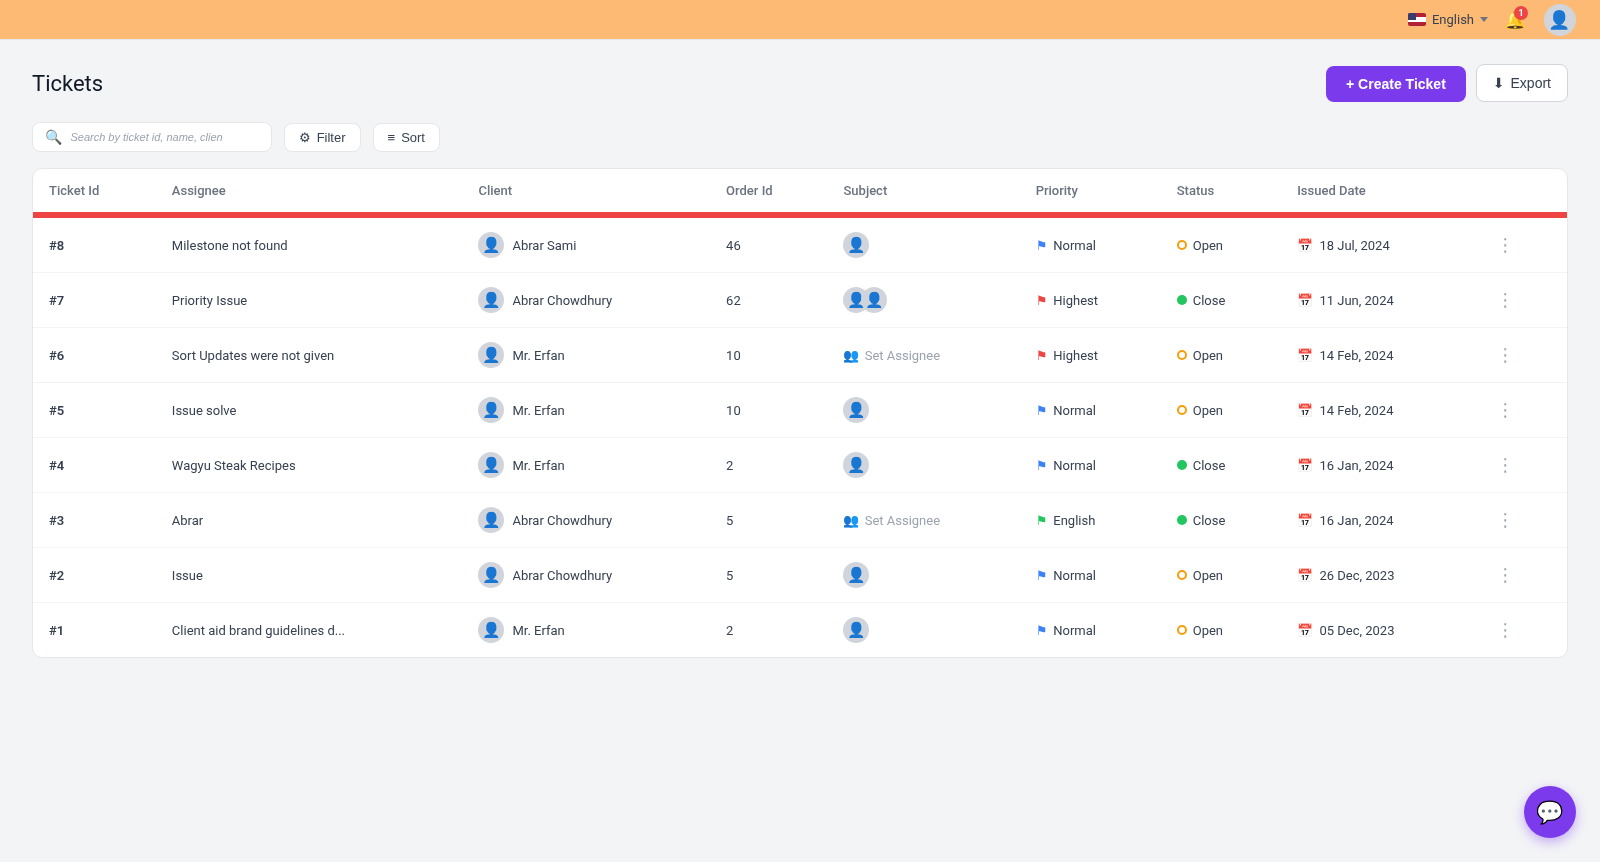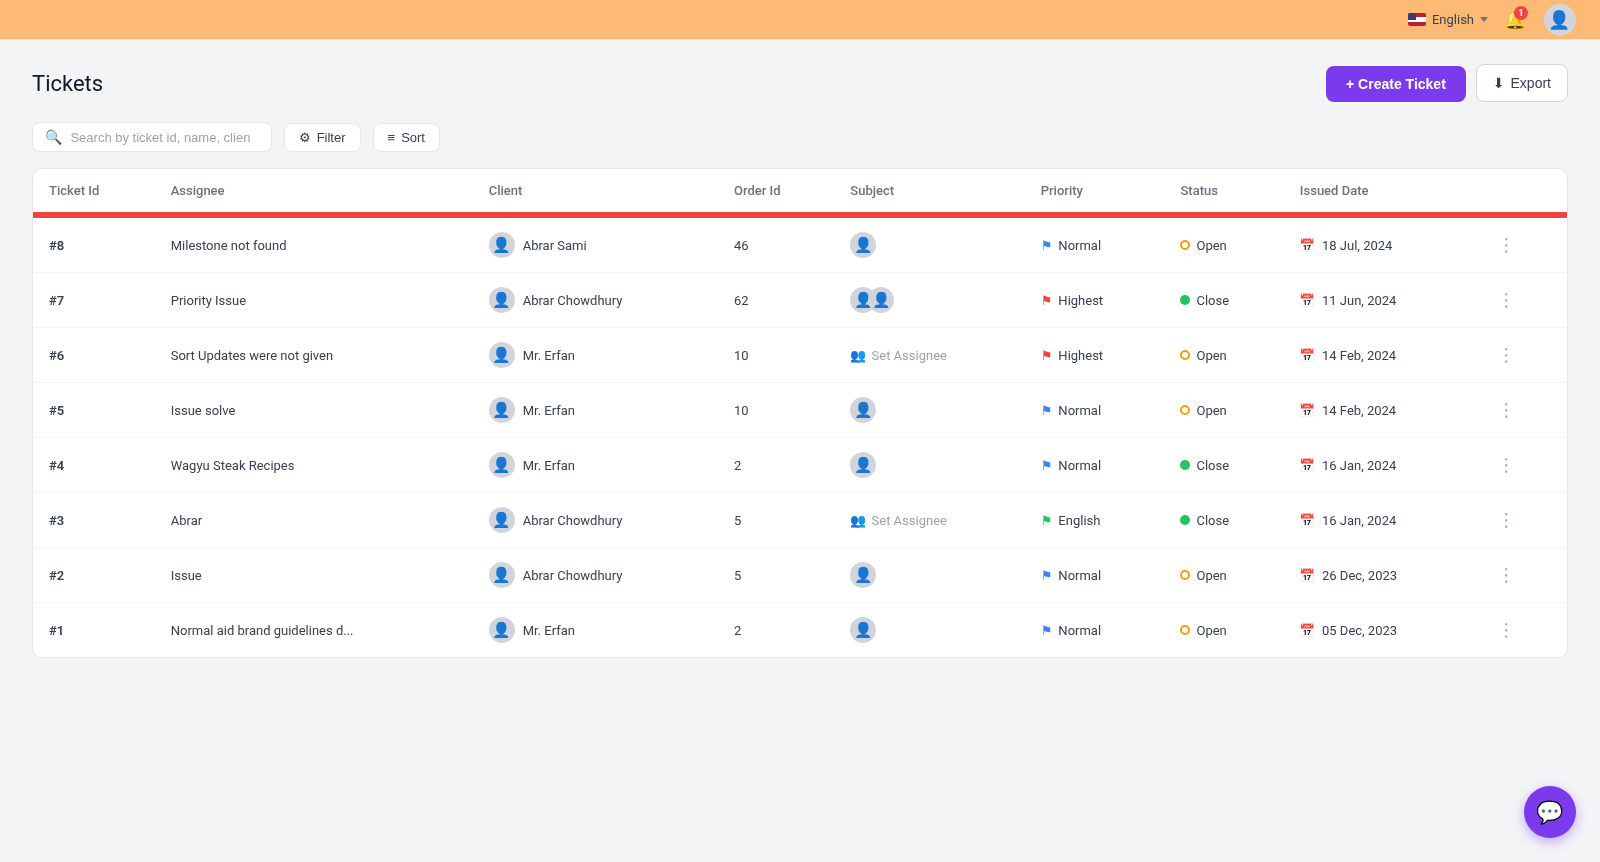--- a/index.html
+++ b/index.html
@@ -141,24 +141,25 @@
       background: #fff;
       border: 1px solid #e5e7eb;
       border-radius: 8px;
       padding: 6px 12px;
       gap: 8px;
       width: 240px;
     }
     .search-input {
       border: none;
       outline: none;
-      font-size: 13px;
+      font-size: 11px;
       color: #ef4444;
       width: 100%;
       background: transparent;
+      font-style: italic;
     }
     .search-input::placeholder {
       color: #9ca3af;
     }
     .search-icon-svg {
       color: #9ca3af;
       font-size: 14px;
     }
     .toolbar-btn {
       display: flex;
@@ -608,21 +609,21 @@
         <span class="calendar-icon">📅</span>
         <span>26 Dec, 2023</span>
       </div>
     </td>
     <td>
       <button class="row-menu-btn">⋮</button>
     </td>
   </tr>
           <tr>
     <td class="ticket-id">#1</td>
-    <td>Normal aid brand guidelines d...</td>
+    <td>Client aid brand guidelines d...</td>
     <td>
       <div class="client-cell">
         <div class="client-avatar">👤</div>
         <span>Mr. Erfan</span>
       </div>
     </td>
     <td>2</td>
     <td>
               <div class="assignee-avatar" style="width:26px;height:26px;border-radius:50%;background:#d1d5db;display:flex;align-items:center;justify-content:center;color:#9ca3af;font-size:15px;">👤</div>
             </td>

